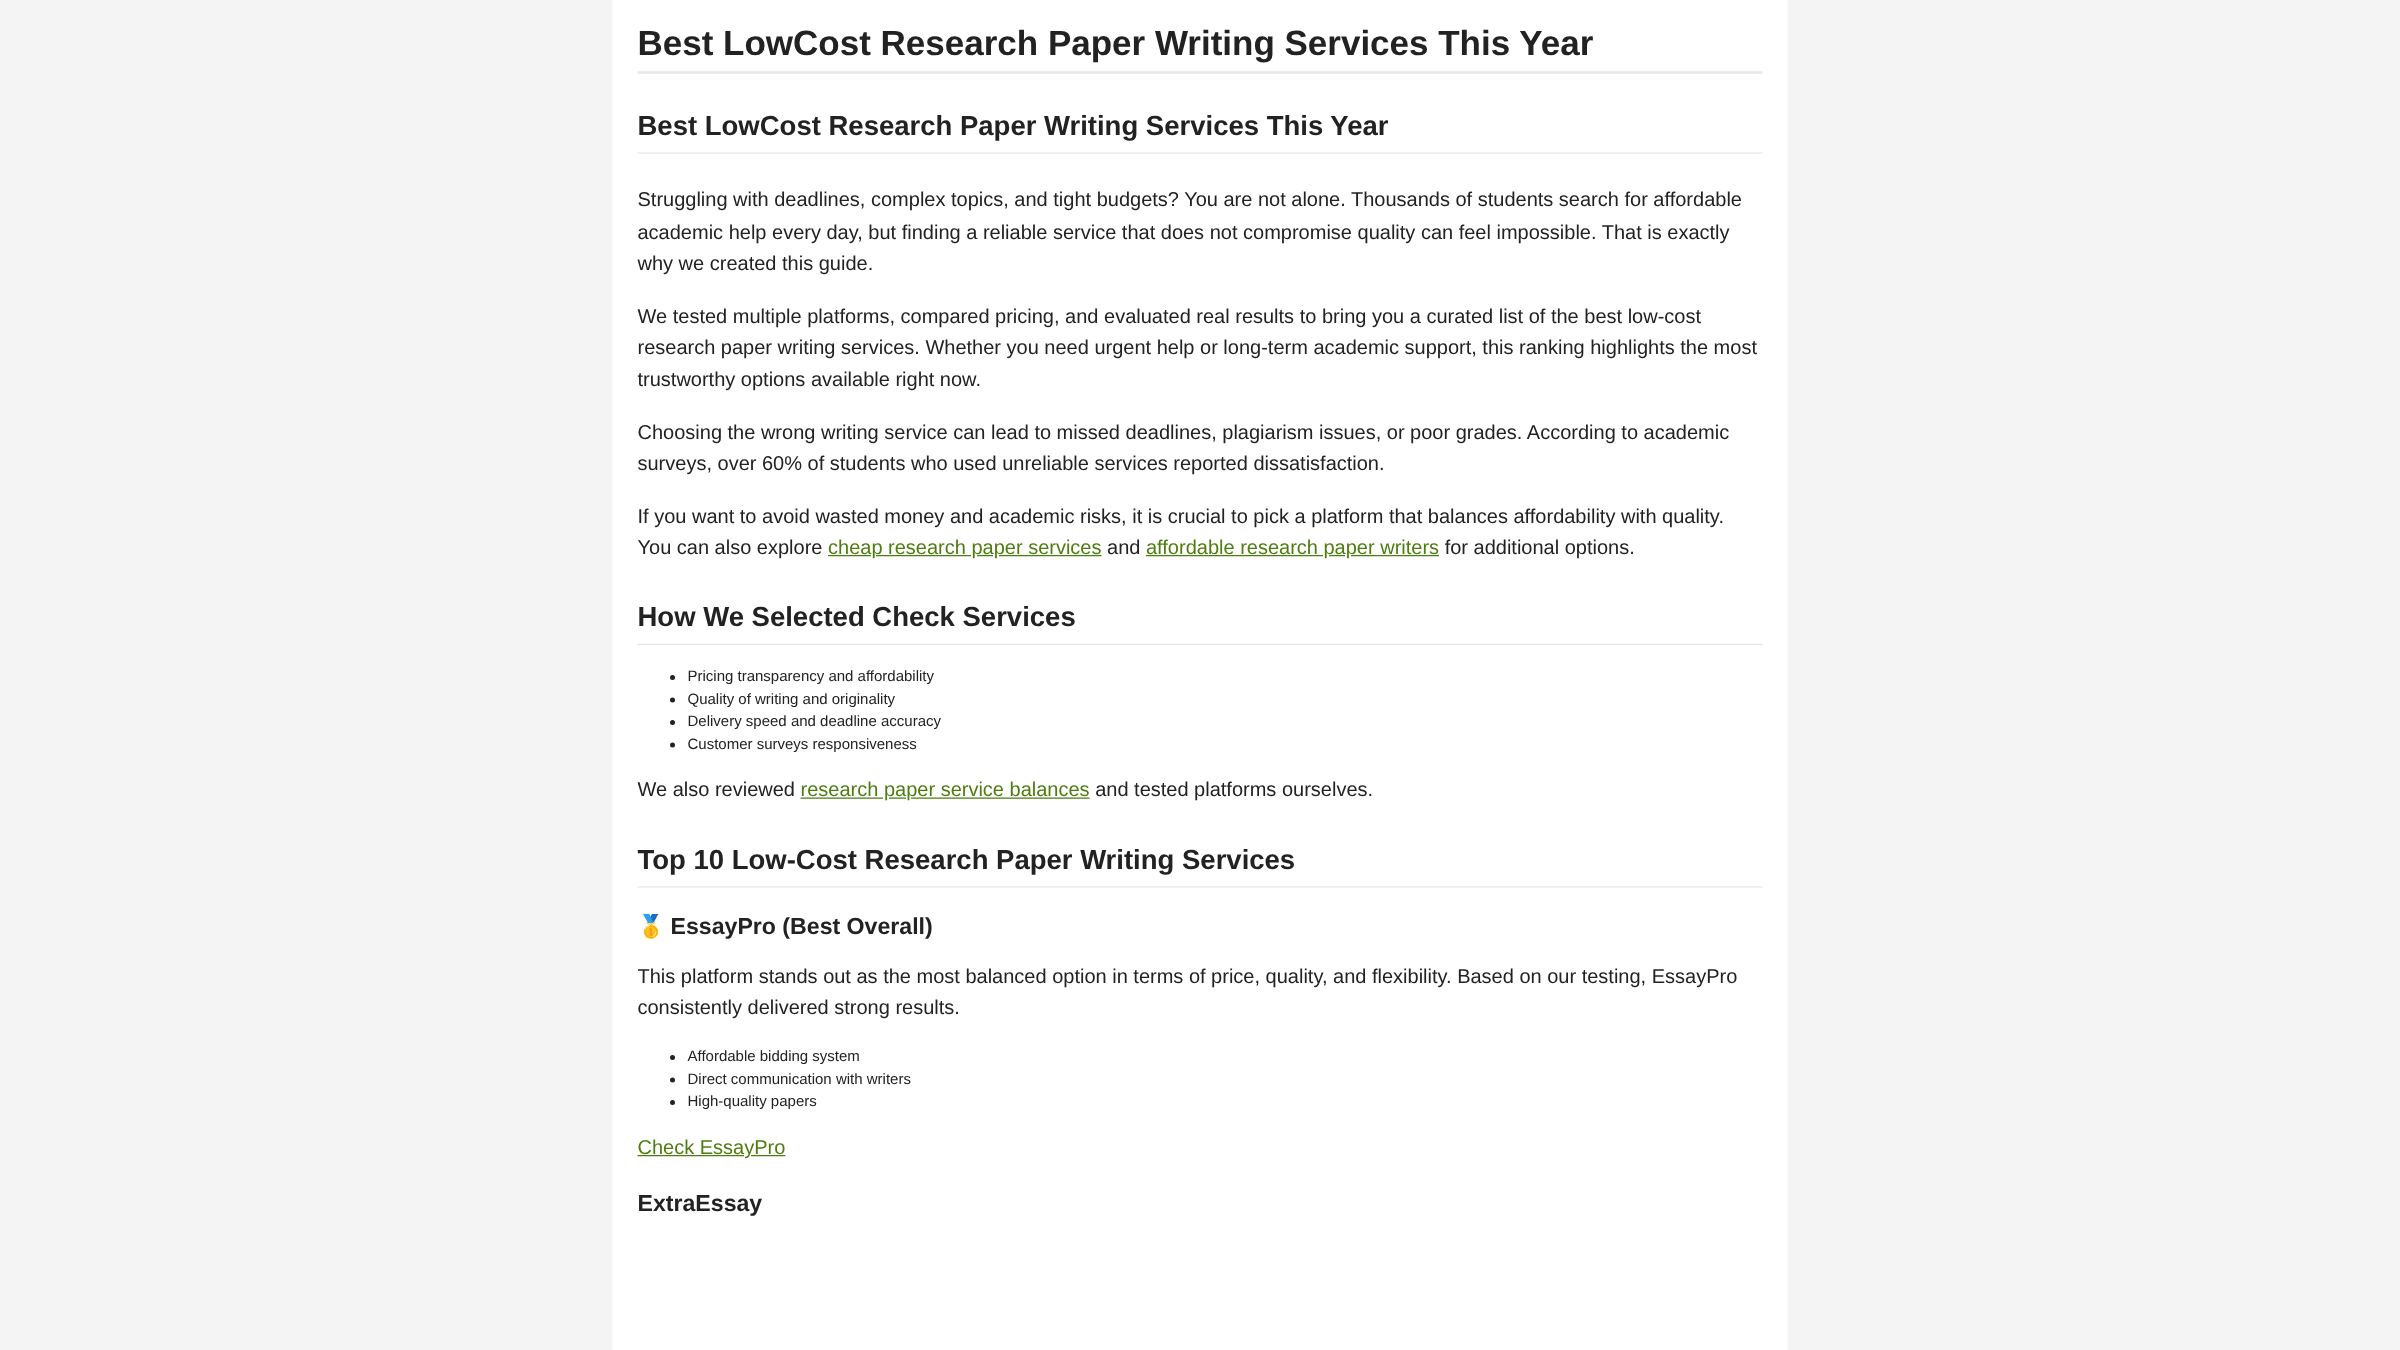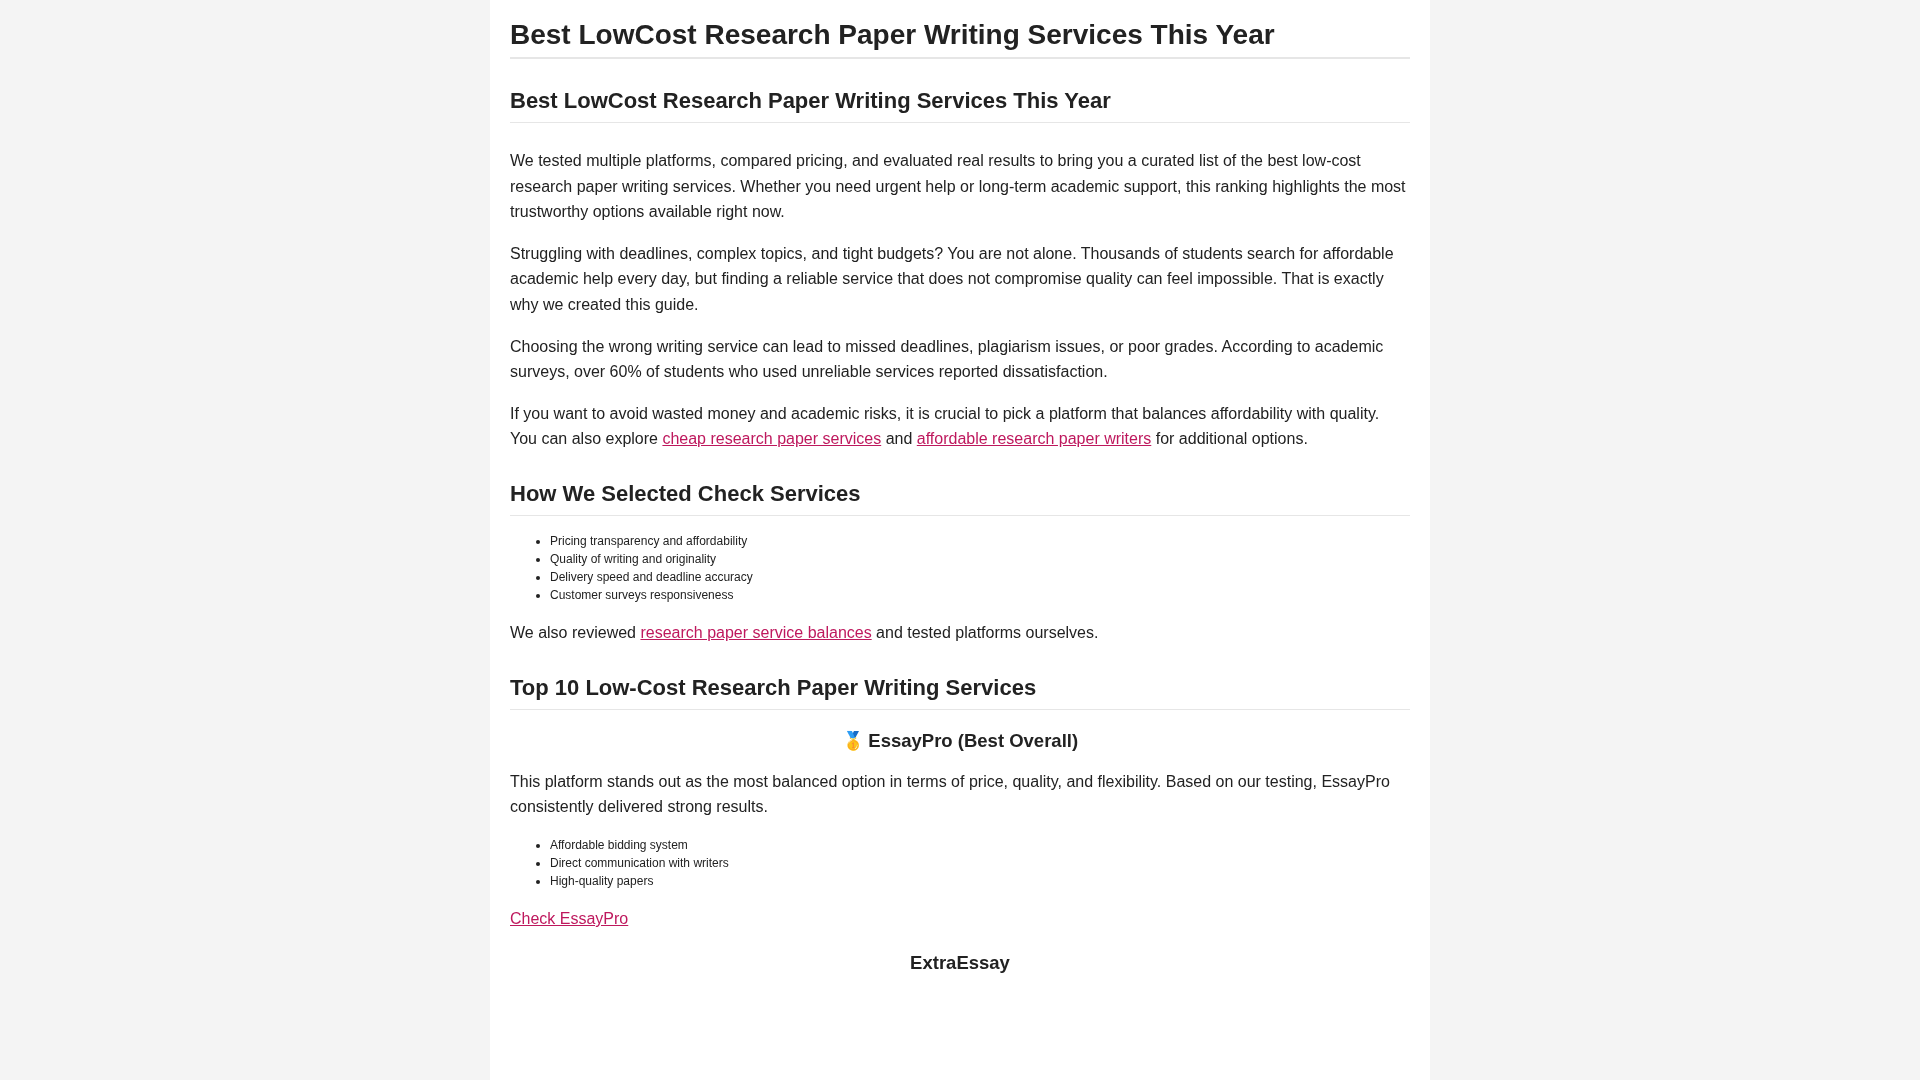--- a/index.html
+++ b/index.html
@@ -34,46 +34,45 @@
     margin: 29px 0 0 0;
     padding-bottom: 8px;
     border-bottom: 1px solid #e6e6e6;
     line-height: 1.2;
   }
   h3 {
     font-size: 18.5px;
     font-weight: bold;
     margin: 20px 0 0 0;
     line-height: 1.2;
-    text-align: center;
   }
   p {
     font-size: 16px;
     line-height: 1.6;
     margin: 16px 0 0 0;
   }
   h2 + p { margin-top: 25px; }
   ul {
     font-size: 12px;
     line-height: 18px;
     margin: 16px 0 0 0;
     padding-left: 40px;
   }
-  a { color: #be185d; text-decoration: underline; }
+  a { color: #4d7c0f; text-decoration: underline; }
   .medal { font-size: 18px; margin-right: 4px; }
 </style>
 </head>
 <body>
 
 <div class="page">
   <h1>Best LowCost Research Paper Writing Services This Year</h1>
 
   <h2>Best LowCost Research Paper Writing Services This Year</h2>
+  <p>Struggling with deadlines, complex topics, and tight budgets? You are not alone. Thousands of students search for affordable academic help every day, but finding a reliable service that does not compromise quality can feel impossible. That is exactly why we created this guide.</p>
   <p>We tested multiple platforms, compared pricing, and evaluated real results to bring you a curated list of the best low-cost research paper writing services. Whether you need urgent help or long-term academic support, this ranking highlights the most trustworthy options available right now.</p>
-  <p>Struggling with deadlines, complex topics, and tight budgets? You are not alone. Thousands of students search for affordable academic help every day, but finding a reliable service that does not compromise quality can feel impossible. That is exactly why we created this guide.</p>
 
   <p>Choosing the wrong writing service can lead to missed deadlines, plagiarism issues, or poor grades. According to academic surveys, over 60% of students who used unreliable services reported dissatisfaction.</p>
   <p><span>If you want to avoid wasted money and academic risks, it is crucial to pick a platform that balances affordability with quality. You can also explore </span><a href="#">cheap research paper services</a><span> and </span><a href="#">affordable research paper writers</a><span> for additional options.</span></p>
 
   <h2>How We Selected Check Services</h2>
   <ul>
     <li>Pricing transparency and affordability</li>
     <li>Quality of writing and originality</li>
     <li>Delivery speed and deadline accuracy</li>
     <li>Customer surveys responsiveness</li>

